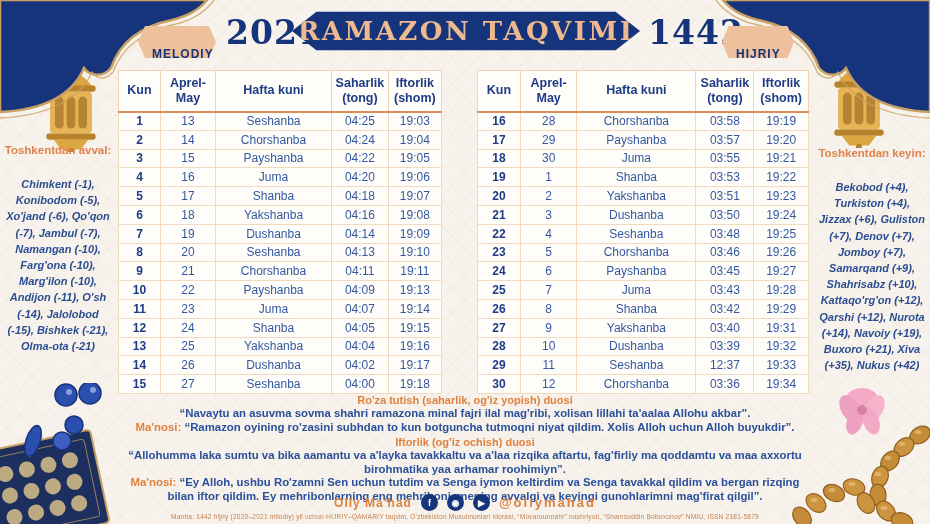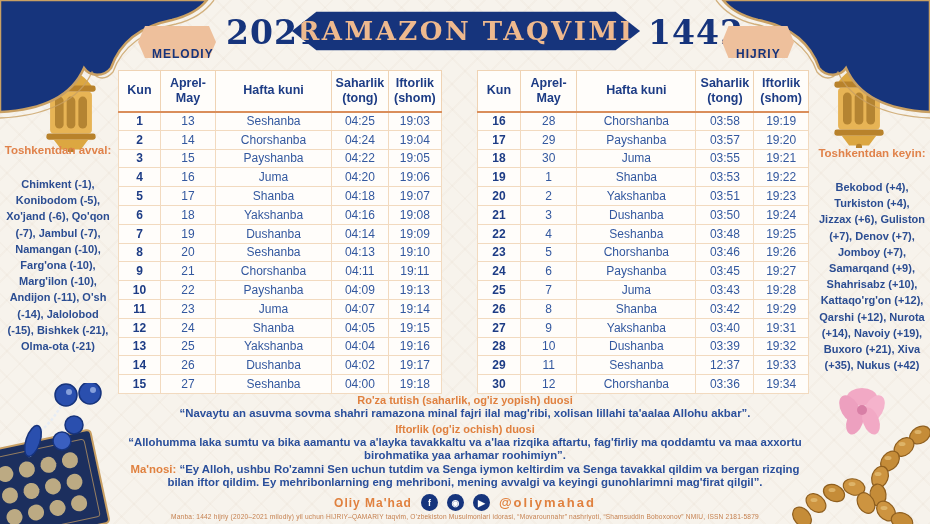--- a/index.html
+++ b/index.html
@@ -40,21 +40,21 @@
     color:#eeb98e; letter-spacing:2.5px;
   }
 
   
   .side-head {
     position:absolute; width:110px; text-align:center; color:#e0824a;
     font-weight:bold; font-size:11.5px; line-height:16px; z-index:4;
   }
   .side-list {
     position:absolute; width:110px; text-align:center; color:#2b4d92;
-    font-weight:bold; font-size:11px; line-height:16.2px; z-index:4;
+    font-weight:bold; font-size:11px; line-height:16.2px; z-index:4;font-style:italic;
   }
 
   
   table {
     position:absolute; top:70px; border-collapse:collapse; table-layout:fixed;
     background:#fffdfa; z-index:4;
     border:1px solid #d946ef;
   }
   #table-left { left:118px; width:324px; }
   #table-right { left:477px; width:332px; }
@@ -406,20 +406,24 @@
         <td>Chorshanba</td>
         <td>03:36</td>
         <td>19:34</td>
       </tr>
     </tbody>
 </table>
 
 <div class="duas">
   <div class="dua-title">Ro'za tutish (saharlik, og'iz yopish) duosi</div>
   <div class="dua-text">“Navaytu an asuvma sovma shahri ramazona minal fajri ilal mag'ribi, xolisan lillahi ta'aalaa Allohu akbar”.</div>
+  <div class="dua-text">
+    <span class="manosi-label">Ma'nosi:</span>
+    <span>“Ramazon oyining ro'zasini subhdan to kun botguncha tutmoqni niyat qildim. Xolis Alloh uchun Alloh buyukdir”.</span>
+  </div>
   <div class="dua-title">Iftorlik (og'iz ochish) duosi</div>
   <div class="dua-text">“Allohumma laka sumtu va bika aamantu va a'layka tavakkaltu va a'laa rizqika aftartu, fag'firliy ma qoddamtu va maa axxortu birohmatika yaa arhamar roohimiyn”.</div>
   <div class="dua-text">
     <span class="manosi-label">Ma'nosi:</span>
     <span>“Ey Alloh, ushbu Ro'zamni Sen uchun tutdim va Senga iymon keltirdim va Senga tavakkal qildim va bergan rizqing bilan iftor qildim. Ey mehribonlarning eng mehriboni, mening avvalgi va keyingi gunohlarimni mag'firat qilgil”.</span>
   </div>
 </div>
 
 <div class="footer-row">
   <span class="brand">Oliy Ma'had</span>

